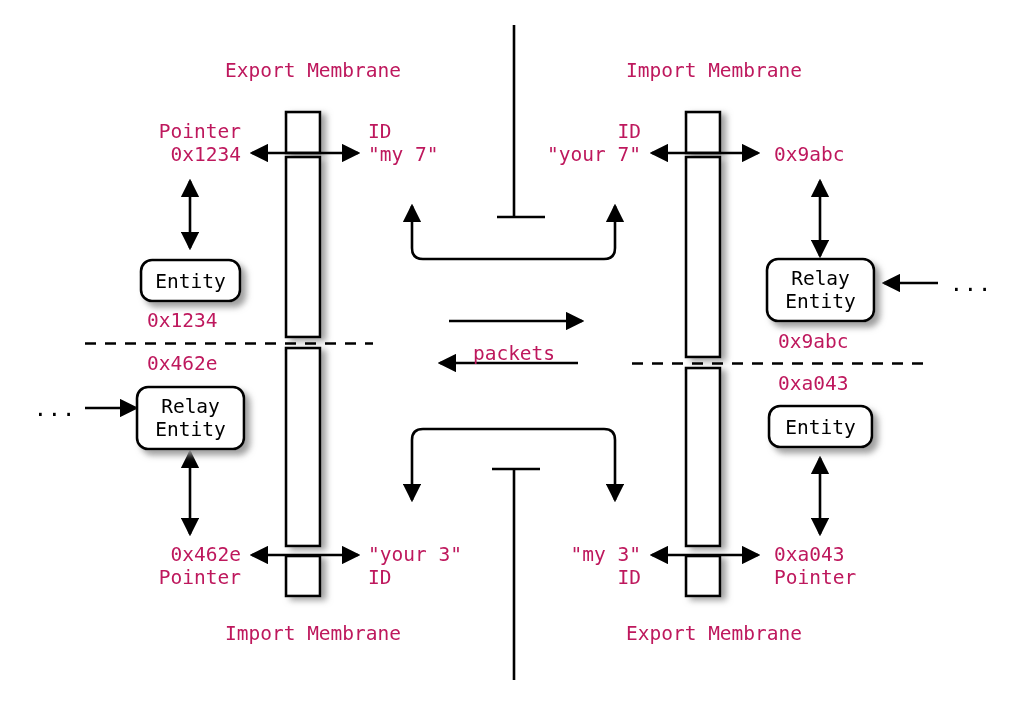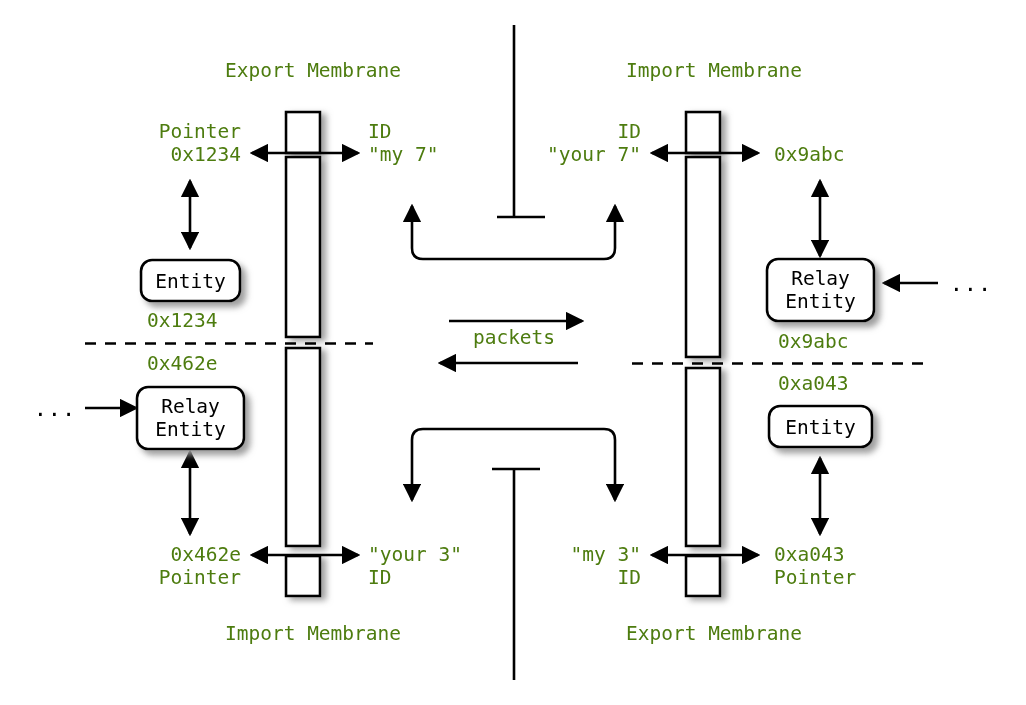--- a/index.html
+++ b/index.html
@@ -21,21 +21,21 @@
     left: 0;
     top: 0;
     width: 1026px;
     height: 705px;
   }
   .lbl {
     position: absolute;
     font-family: "DejaVu Sans Mono", "Liberation Mono", monospace;
     font-size: 19.5px;
     line-height: 23px;
-    color: #4d7c0f;
+    color: #be185d;
     white-space: pre;
     letter-spacing: 0px;
   }
   .lbl.c { text-align: center; transform: translateX(-50%); }
   .lbl.r { text-align: right; transform: translateX(-100%); }
   .lbl.l { text-align: left; }
   .boxtext {
     position: absolute;
     font-family: "DejaVu Sans Mono", "Liberation Mono", monospace;
     font-size: 19.5px;
@@ -177,18 +177,18 @@
   <div class="lbl l" style="left:778px; top:372px;">0xa043</div>
 
   <div class="boxtext" style="left:820.5px; top:426.5px;">Entity</div>
 
   <div class="lbl r" style="left:641px; top:543px;">"my 3"</div>
   <div class="lbl r" style="left:641px; top:566px;">ID</div>
 
   <div class="lbl l" style="left:774px; top:543px;">0xa043</div>
   <div class="lbl l" style="left:774px; top:566px;">Pointer</div>
 
-  <div class="lbl c" style="left:514px; top:326px;">packets</div>
+  <div class="lbl c" style="left:514px; top:342px;">packets</div>
 
   <div class="ellipsis" style="left:55px; top:408px;">...</div>
   <div class="ellipsis" style="left:971px; top:283px;">...</div>
 
 </div>
 
 </body></html>

